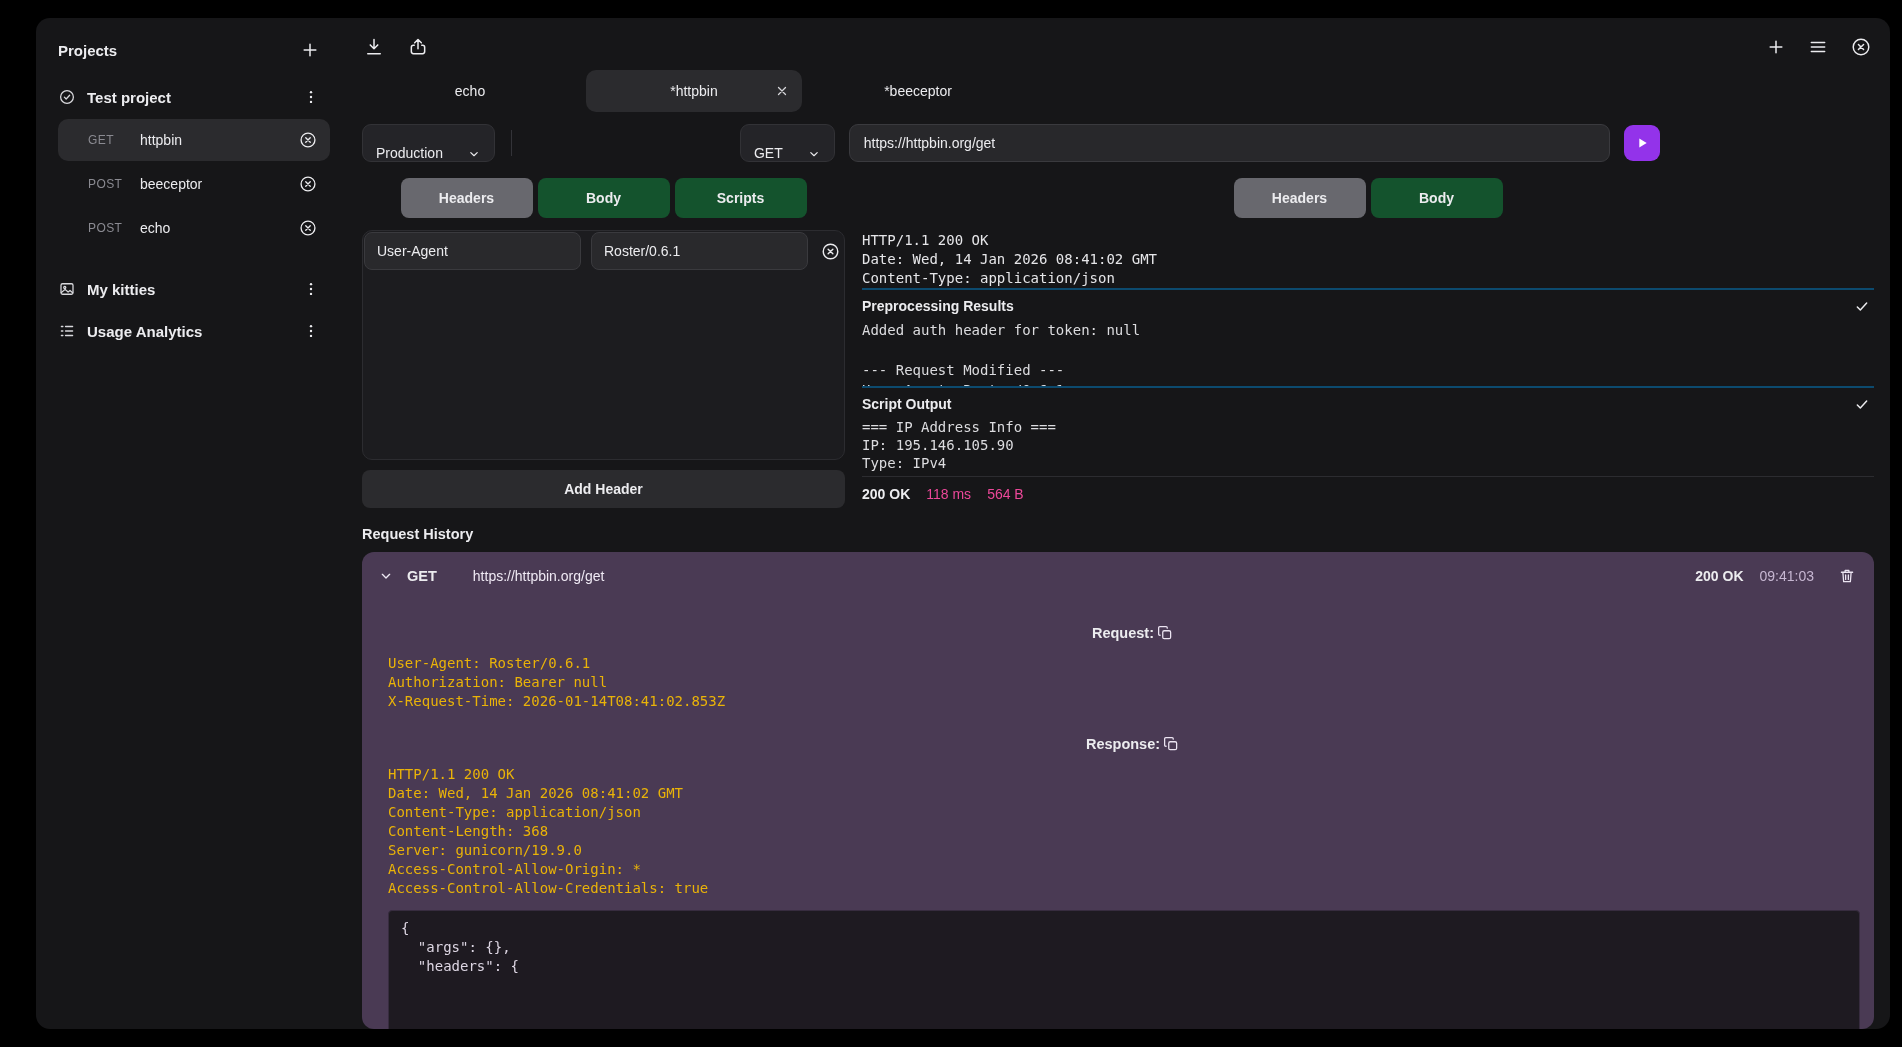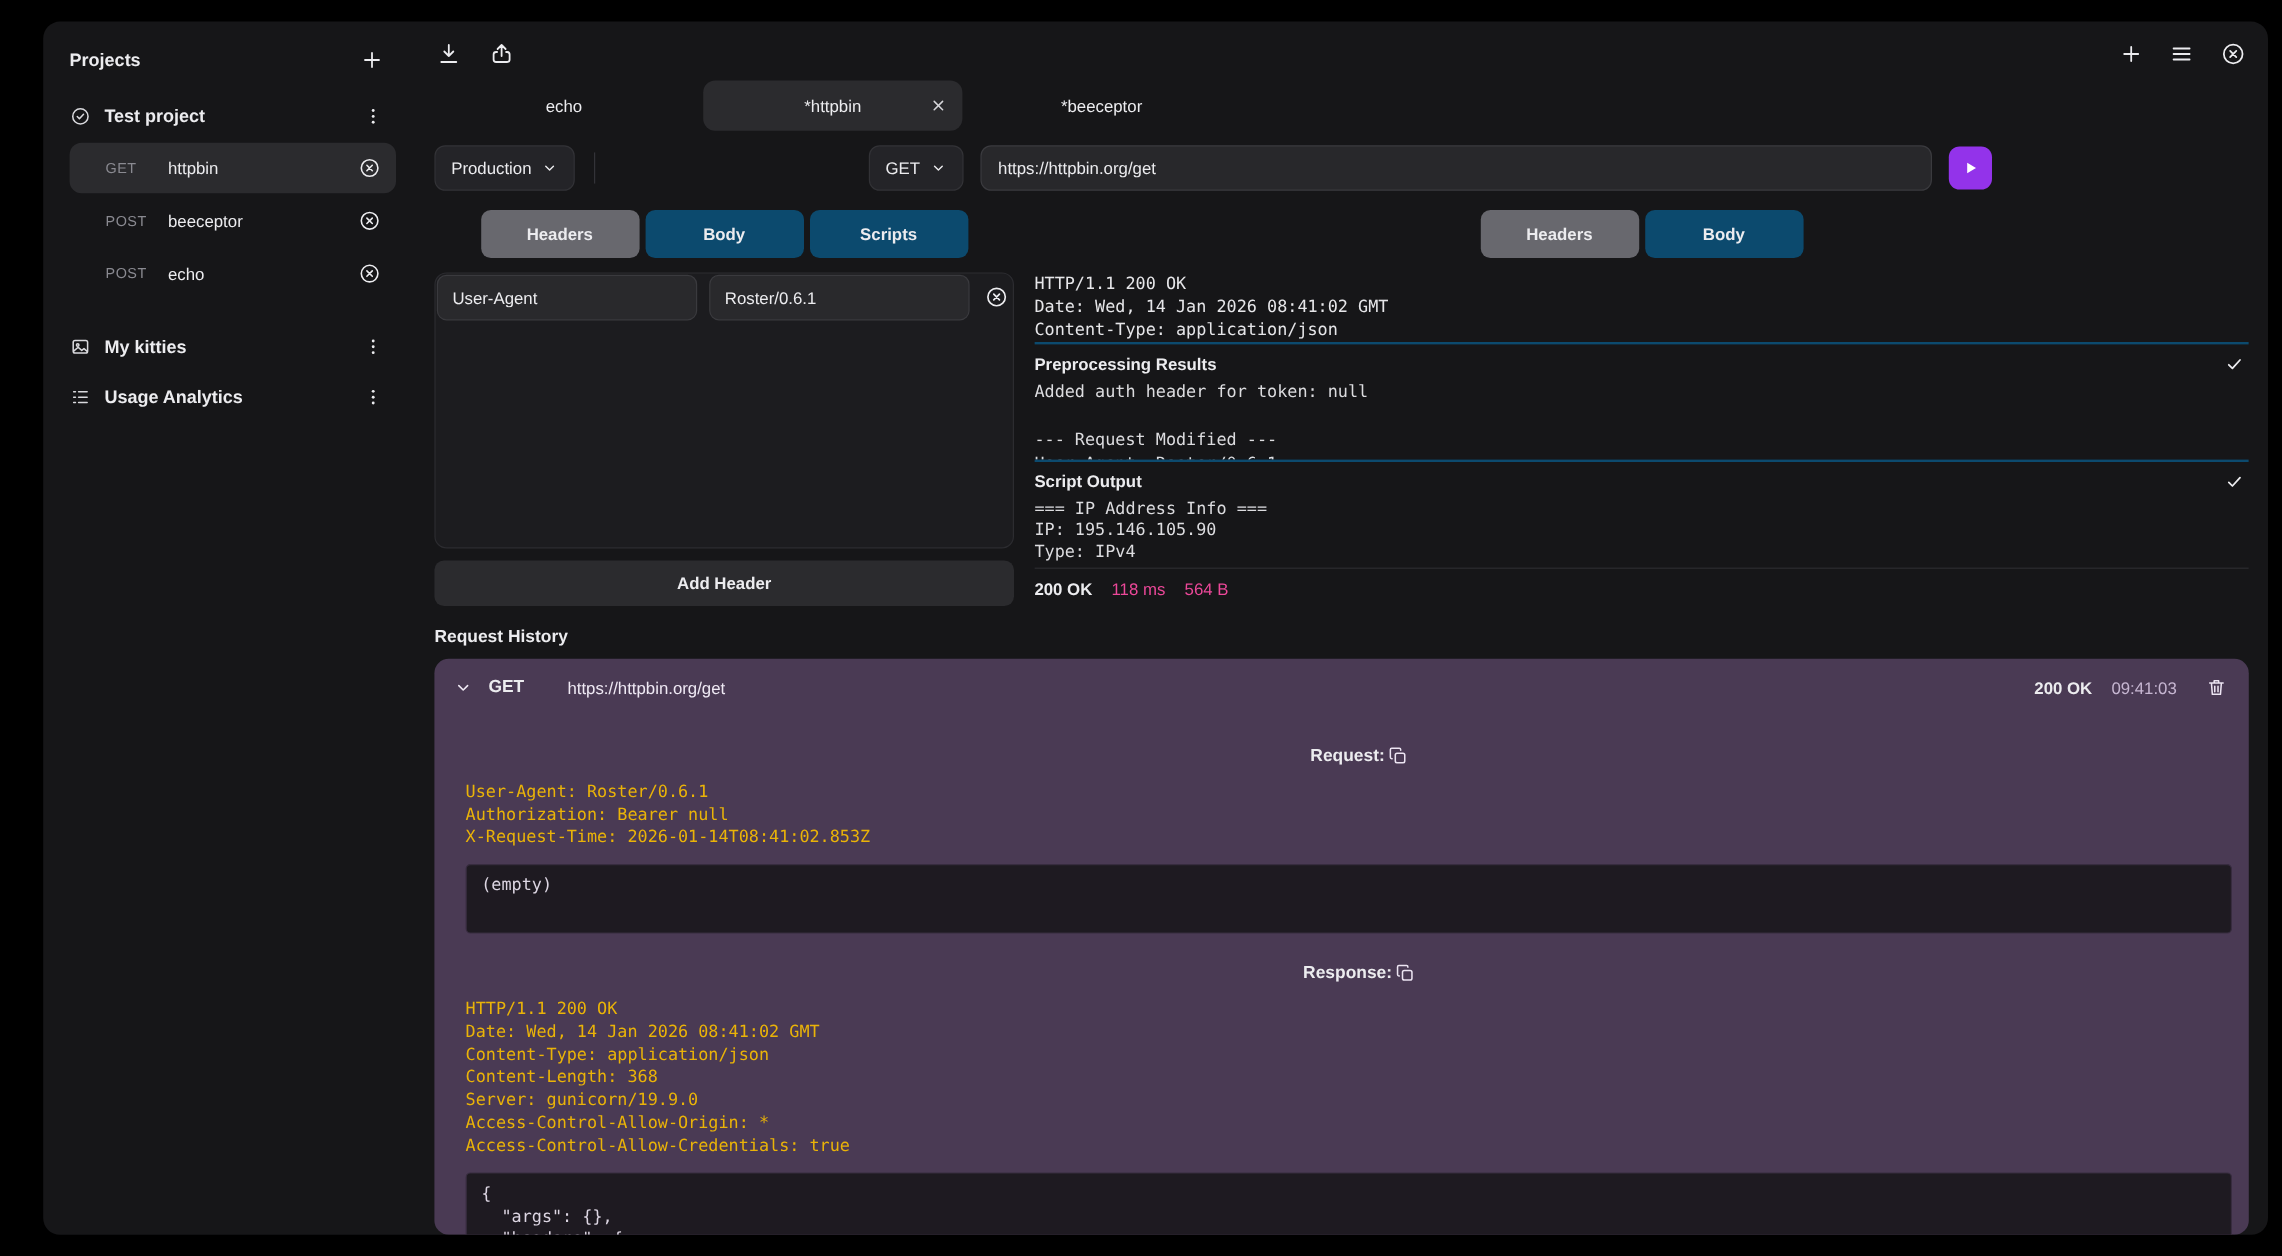--- a/index.html
+++ b/index.html
@@ -33,35 +33,35 @@
   .topbar { display:flex; align-items:center; height:34px; gap:20px; }
   .topbar-right { margin-left:auto; display:flex; align-items:center; gap:18px; }
 
   .doc-tabs { display:flex; gap:8px; margin-top:8px; }
   .doc-tab { position:relative; width:216px; height:42px; display:flex; align-items:center; justify-content:center;
              font-size:14px; border-radius:10px; }
   .doc-tab.active { background:#2b2b2e; }
   .tab-close { position:absolute; right:10px; top:50%; transform:translateY(-50%); padding:3px; color:#d6d6da; }
 
   .request-bar { display:flex; align-items:center; margin-top:12px; margin-right:214px; }
-  .pill-btn { display:flex; align-items:center; gap:8px; height:38px; padding:0 13px; background:#242428;
+  .pill-btn { display:flex; align-items:flex-end; gap:24px; height:38px; padding:0 13px; background:#242428;
               border:1px solid #323236; border-radius:9px; font-size:14px; }
   .vdiv { width:1px; height:26px; background:#333338; margin:0 16px; }
   .req-gap { width:212px; flex:0 0 212px; }
   .url-input { flex:1 1 auto; min-width:0; height:38px; margin:0 14px; padding:0 14px; font-size:14px;
                background:#28282b; border:1px solid #3a3a3e; border-radius:9px; }
   .send-btn { width:36px; height:36px; border-radius:9px; background:#9333ea; display:flex;
               align-items:center; justify-content:center; color:#fff; flex:0 0 36px; }
 
   .panels { display:flex; gap:17px; margin-top:16px; height:332px; }
   .left-panel { flex:0 0 483px; display:flex; flex-direction:column; }
   .right-panel { flex:1 1 auto; min-width:0; display:flex; flex-direction:column; overflow:hidden; }
   .panel-tabs { display:flex; gap:5px; justify-content:center; }
   .ptab { width:132px; height:40px; display:flex; align-items:center; justify-content:center;
-          background:#0c4a6e; border-radius:8px; font-size:14px; font-weight:600; }
+          background:#14532d; border-radius:8px; font-size:14px; font-weight:600; }
   .ptab.active { background:#68686e; }
 
   .editor-box { flex:1 1 auto; margin-top:12px; background:#1c1c1f; border:1px solid #2c2c30;
                 border-radius:10px; padding:1px; overflow:hidden; }
   .kv-row { display:flex; align-items:center; gap:10px; }
   .kv-input { flex:1 1 auto; min-width:0; height:38px; padding:0 12px; font-size:14px;
               background:#29292c; border:1px solid #3a3a3e; border-radius:8px; }
   .add-header-btn { margin-top:10px; height:38px; background:#2b2b2e; border-radius:8px;
                     font-weight:700; font-size:14px; }
 
@@ -404,21 +404,20 @@
               <svg width="18" height="18" viewBox="0 0 24 24" fill="none" stroke="currentColor" stroke-width="1.7" stroke-linecap="round" stroke-linejoin="round">
                   <rect x="9" y="9" width="10.5" height="10.5" rx="2"></rect>
                   <path d="M5.5 15H5a1.5 1.5 0 0 1-1.5-1.5V5A1.5 1.5 0 0 1 5 3.5h8.5A1.5 1.5 0 0 1 15 5v.5"></path>
                 </svg>
             </span>
           </button>
         </div>
         <div class="hdr-lines mono">User-Agent: Roster/0.6.1
 Authorization: Bearer null
 X-Request-Time: 2026-01-14T08:41:02.853Z</div>
-        <div class="code-box box-empty mono">(empty)</div>
 
         <div class="sec-row">
           <span class="sec-label">Response:</span>
           <button class="copy-btn">
             <span>
               <svg width="18" height="18" viewBox="0 0 24 24" fill="none" stroke="currentColor" stroke-width="1.7" stroke-linecap="round" stroke-linejoin="round">
                   <rect x="9" y="9" width="10.5" height="10.5" rx="2"></rect>
                   <path d="M5.5 15H5a1.5 1.5 0 0 1-1.5-1.5V5A1.5 1.5 0 0 1 5 3.5h8.5A1.5 1.5 0 0 1 15 5v.5"></path>
                 </svg>
             </span>

